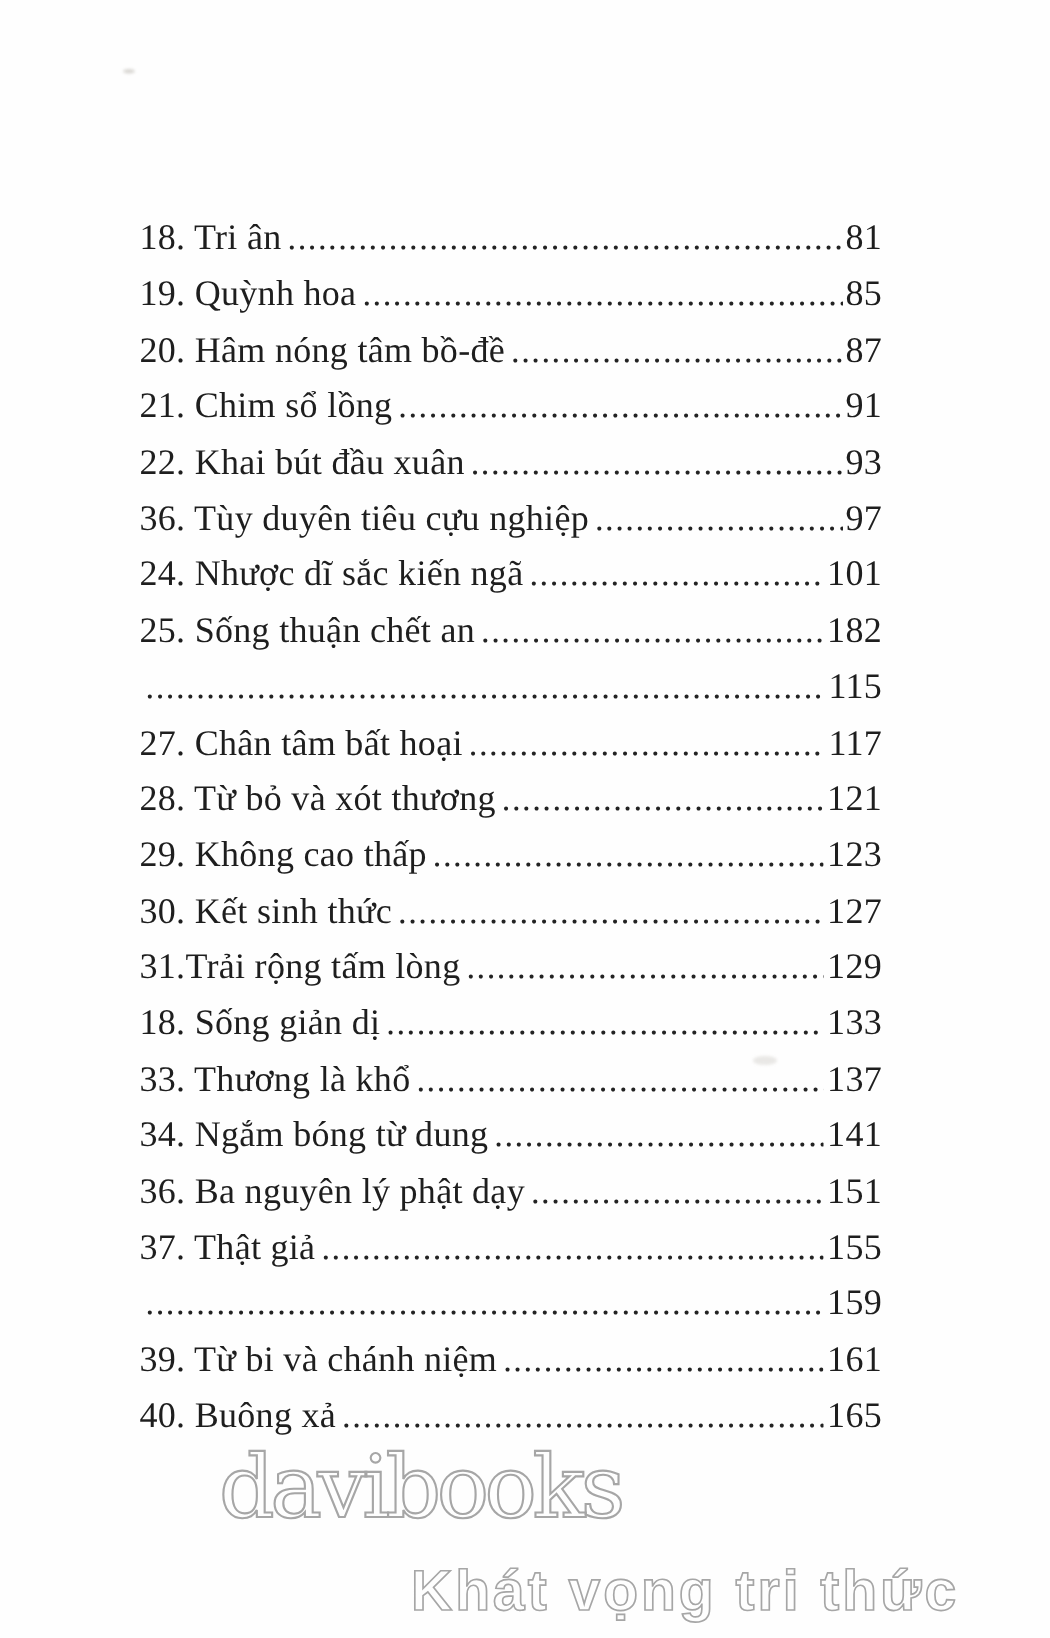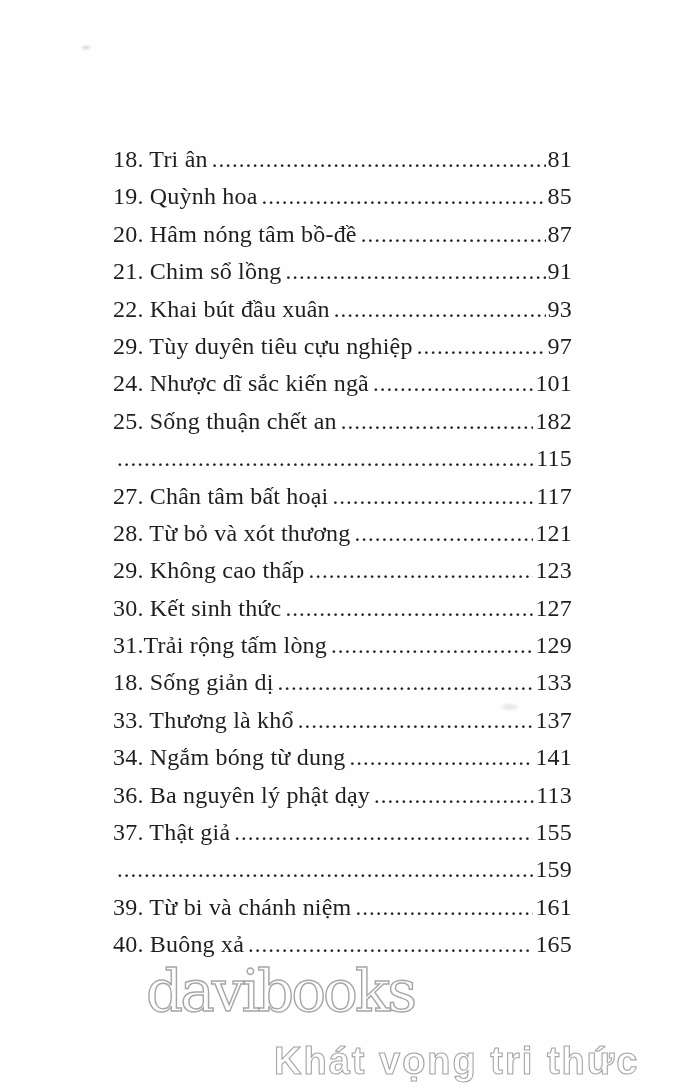--- a/index.html
+++ b/index.html
@@ -14,23 +14,22 @@
   .page {
     position: absolute;
     inset: 0;
     background: #fefefe;
   }
   
   .toc {
     position: absolute;
     top: 146px;
     left: 93px;
-    right: 128px;
+    right: 112px;
     z-index: 2;
-    margin-left: 20px;
   }
   .row {
     display: flex;
     align-items: baseline;
     height: 37.4px;
     font-size: 24px;
     color: #1e1e1e;
     letter-spacing: 0.2px;
     white-space: nowrap;
   }
@@ -126,21 +125,21 @@
     <span class="pageno">91</span>
   </div>
 
   <div class="row">
     <span class="label">22. Khai bút đầu xuân</span>
     <span class="leader"></span>
     <span class="pageno">93</span>
   </div>
 
   <div class="row">
-    <span class="label">29. Tùy duyên tiêu cựu nghiệp</span>
+    <span class="label">36. Tùy duyên tiêu cựu nghiệp</span>
     <span class="leader"></span>
     <span class="pageno">97</span>
   </div>
 
   <div class="row">
     <span class="label">24. Nhược dĩ sắc kiến ngã</span>
     <span class="leader"></span>
     <span class="pageno">101</span>
   </div>
 
@@ -200,21 +199,21 @@
   <div class="row">
     <span class="label">34. Ngắm bóng từ dung</span>
     <span class="leader"></span>
     <span class="pageno">141</span>
   </div>
 
 
   <div class="row">
     <span class="label">36. Ba nguyên lý phật dạy</span>
     <span class="leader"></span>
-    <span class="pageno">113</span>
+    <span class="pageno">151</span>
   </div>
 
   <div class="row">
     <span class="label">37. Thật giả</span>
     <span class="leader"></span>
     <span class="pageno">155</span>
   </div>
 
   <div class="row">
     <span class="leader"></span>

